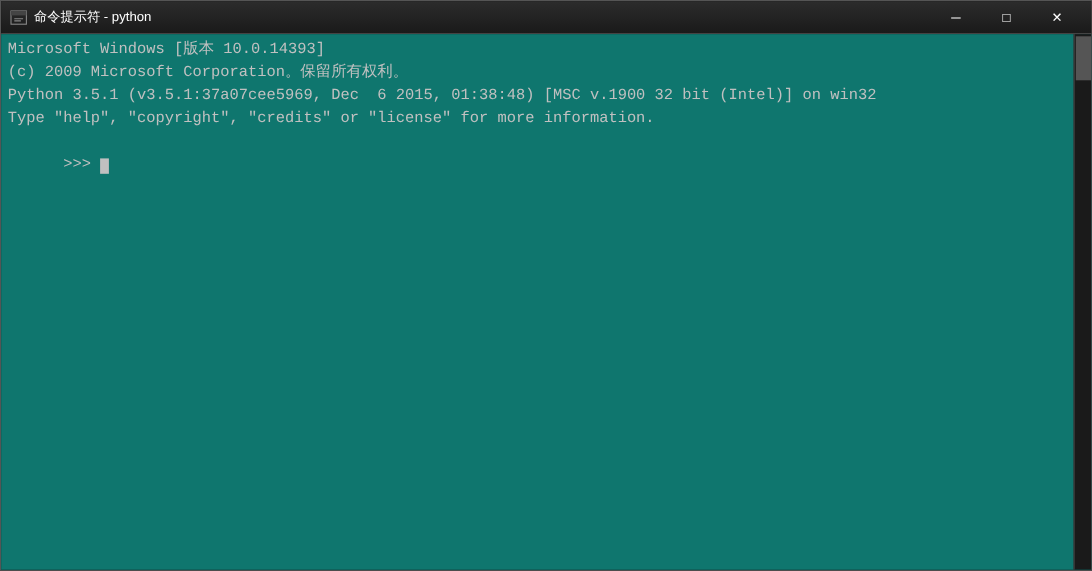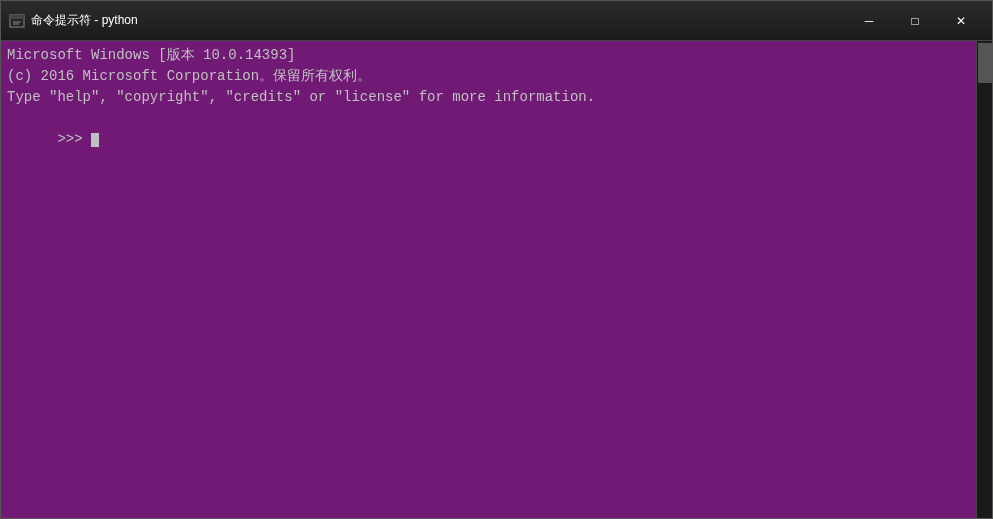--- a/index.html
+++ b/index.html
@@ -20,21 +20,21 @@
       width: 993px;
       height: 519px;
       display: flex;
       flex-direction: column;
       border: 1px solid #555;
     }
 
     .title-bar {
       background: #1a1a2e;
       background: linear-gradient(to bottom, #2c2c2c, #1a1a1a);
-      height: 40px;
+      height: 30px;
       display: flex;
       align-items: center;
       padding: 0 8px;
       flex-shrink: 0;
       border-bottom: 1px solid #444;
     }
 
     .title-bar-icon {
       width: 16px;
       height: 16px;
@@ -65,21 +65,21 @@
       justify-content: center;
       color: #fff;
       font-size: 12px;
       cursor: pointer;
       background: transparent;
       border: none;
     }
 
     .console-area {
       flex: 1;
-      background: #701a75;
+      background: #0f766e;
       color: #c0c0c0;
       padding: 4px 6px;
       font-size: 14px;
       font-family: 'Courier New', Courier, monospace;
       overflow: hidden;
       position: relative;
     }
 
     .console-line {
       line-height: 1.5;
@@ -136,22 +136,23 @@
     <span class="title-bar-text">命令提示符 - python</span>
     <div class="title-bar-controls">
       <button class="title-btn minimize">─</button>
       <button class="title-btn maximize">□</button>
       <button class="title-btn close">✕</button>
     </div>
   </div>
 
   <div class="console-area">
     <div class="console-line">Microsoft Windows [版本 10.0.14393]</div>
-    <div class="console-line">(c) 2016 Microsoft Corporation。保留所有权利。</div>
+    <div class="console-line">(c) 2009 Microsoft Corporation。保留所有权利。</div>
     <div class="console-line"></div>
+    <div class="console-line">Python 3.5.1 (v3.5.1:37a07cee5969, Dec  6 2015, 01:38:48) [MSC v.1900 32 bit (Intel)] on win32</div>
     <div class="console-line">Type "help", "copyright", "credits" or "license" for more information.</div>
     <div class="console-line">
       <span>&gt;&gt;&gt; </span><span class="cursor"></span>
     </div>
 
     <div class="scrollbar">
       <div class="scrollbar-thumb"></div>
     </div>
   </div>
 </div>

